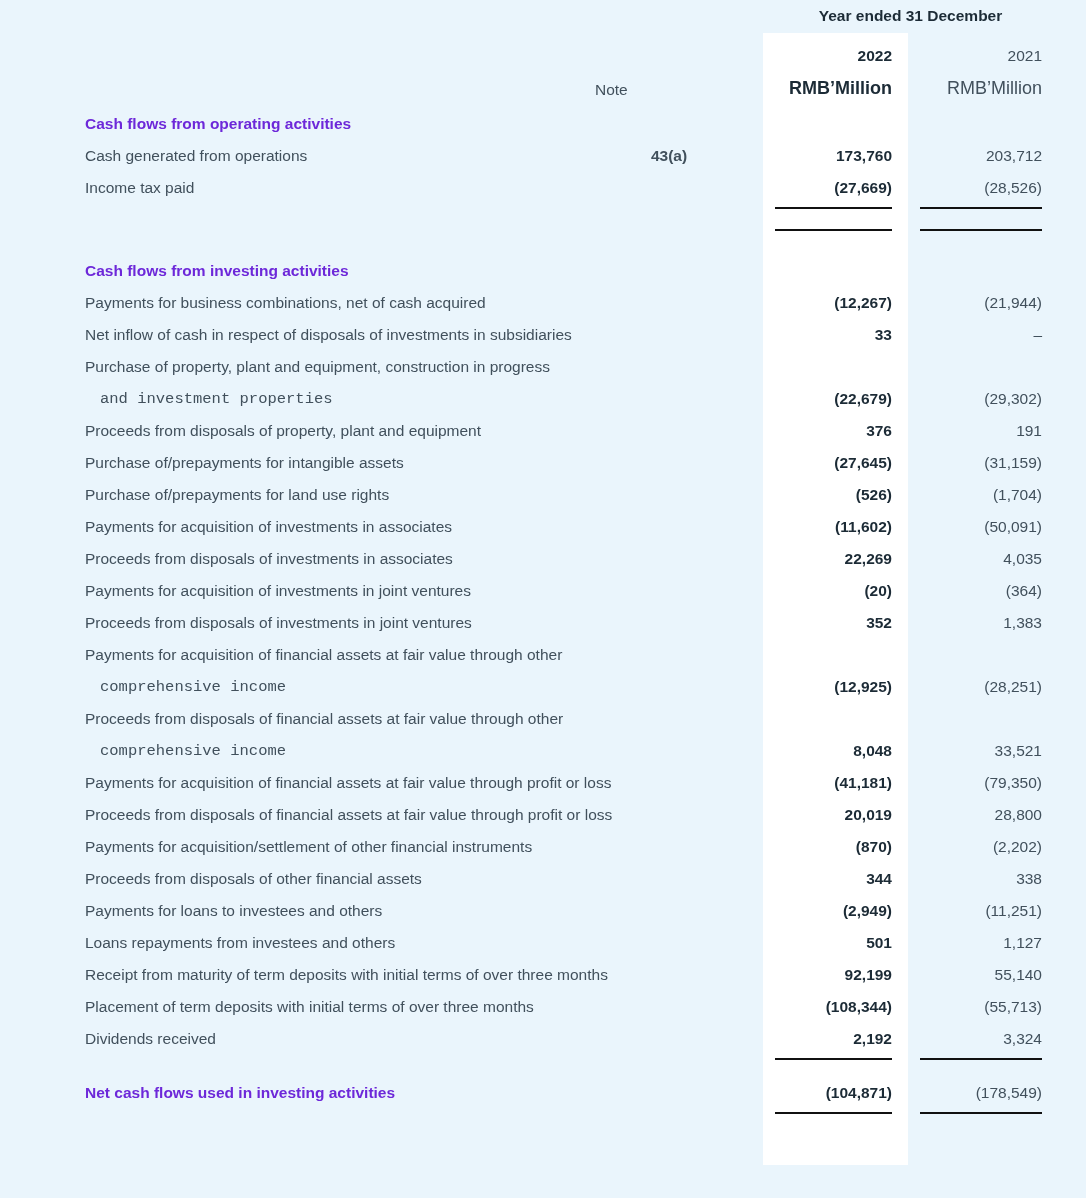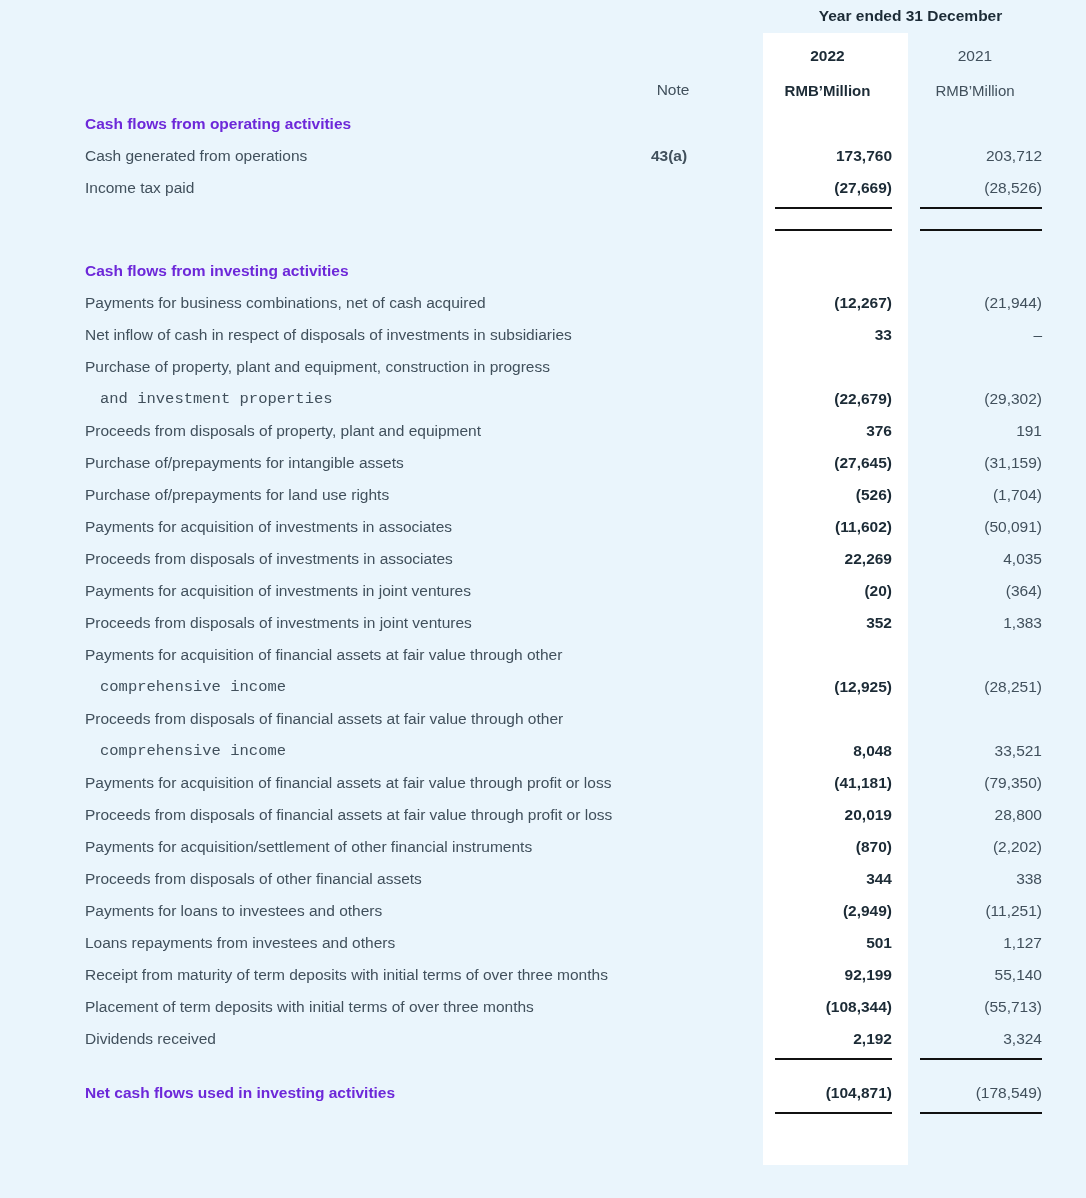--- a/index.html
+++ b/index.html
@@ -50,36 +50,36 @@
   
   .hdr-title {
     text-align: center;
     font-weight: bold;
     color: #1c2b36;
     font-size: 15.5px;
     padding-bottom: 8px;
     height: 33px;
   }
   .hdr-year {
-    text-align: center;
+    text-align: right;
     padding-right: 16px;
     height: 32px;
     font-size: 15.5px;
   }
   .hdr-year.bold { font-weight: bold; color: #1c2b36; }
   .hdr-unit {
-    text-align: center;
+    text-align: right;
     padding-right: 16px;
     height: 36px;
-    font-size: 15px;
+    font-size: 18px;
     padding-bottom: 2px;
   }
   .hdr-unit.bold { font-weight: bold; color: #1c2b36; }
   .hdr-note {
-    text-align: center;
+    text-align: left;
     padding-right: 12px;
     padding-bottom: 2px;
     font-size: 15.5px;
   }
 
   
   tr.row td { height: 32px; }
 
   td.label {
     text-align: left;

